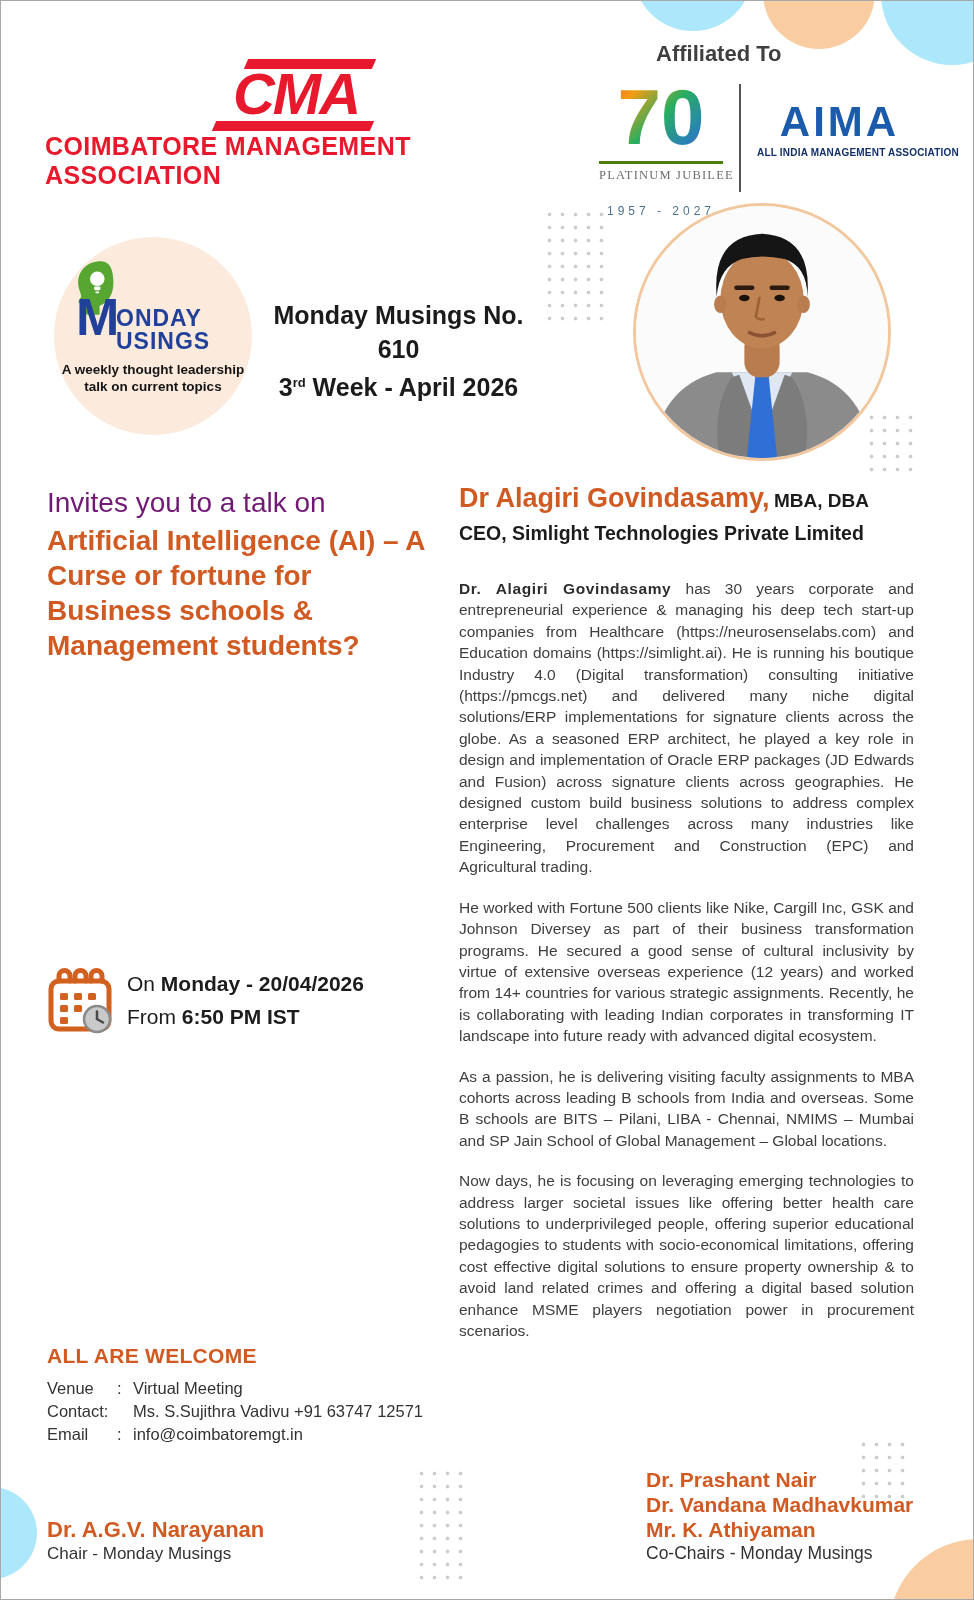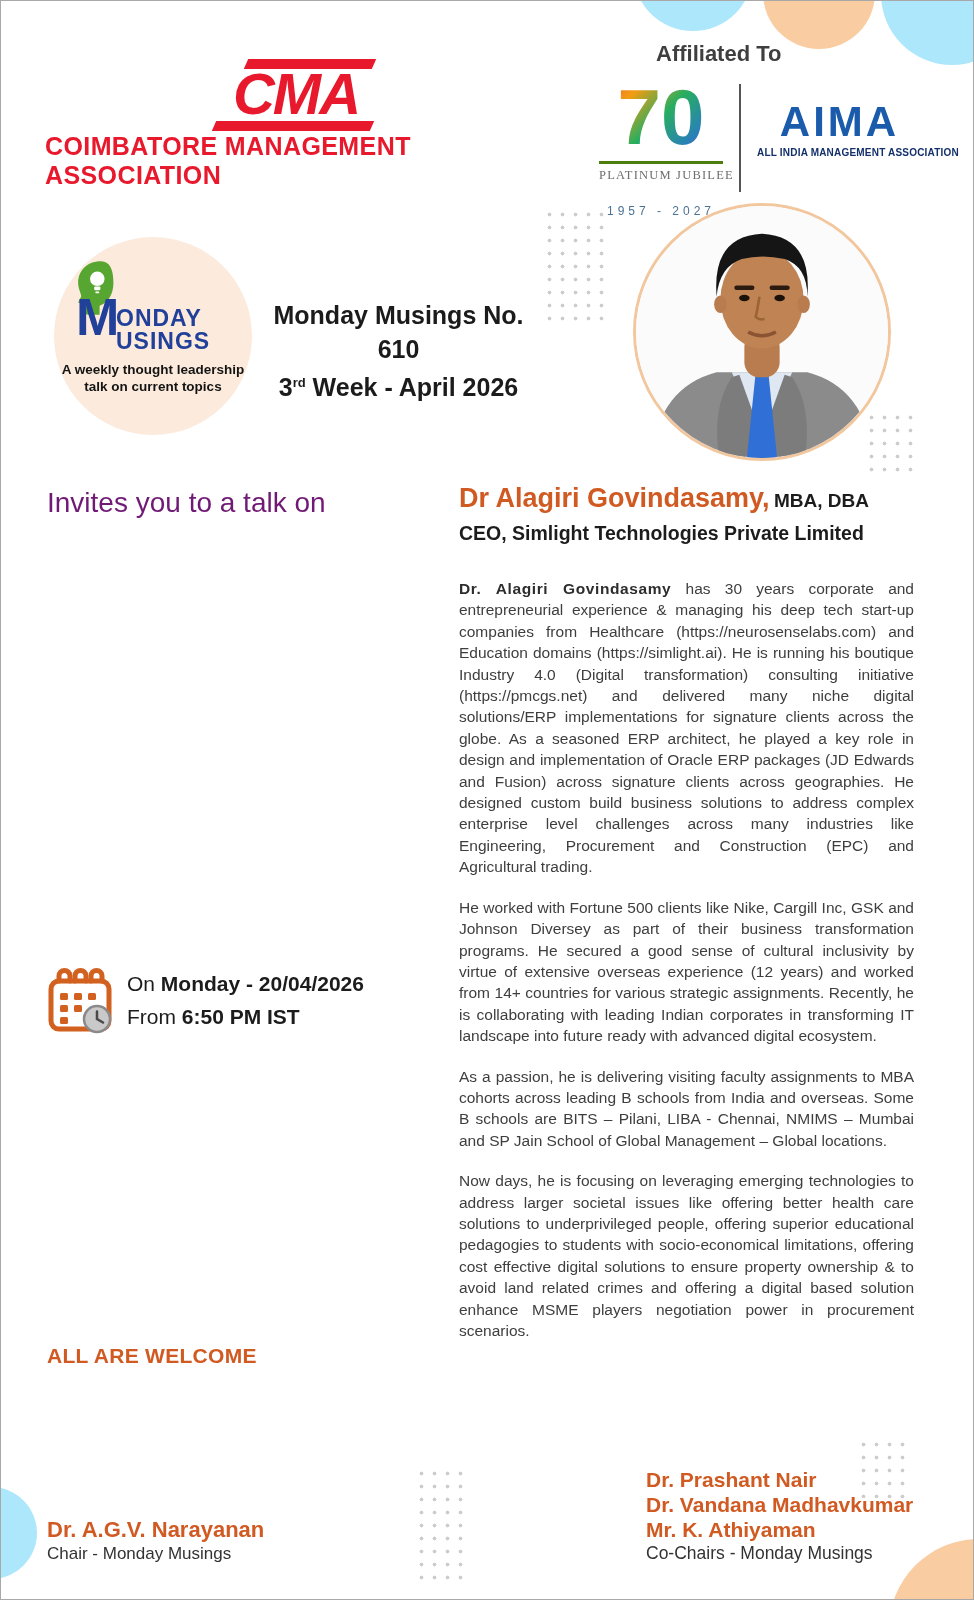--- a/index.html
+++ b/index.html
@@ -164,20 +164,21 @@
       <rect x="39" y="31.5" width="8" height="1.8" rx="0.9" fill="#2a1a10"></rect>
       <rect x="53" y="31.5" width="8" height="1.8" rx="0.9" fill="#2a1a10"></rect>
       <ellipse cx="43" cy="36.5" rx="2.1" ry="1.3" fill="#1a1208"></ellipse>
       <ellipse cx="57" cy="36.5" rx="2.1" ry="1.3" fill="#1a1208"></ellipse>
       <path d="M49 36 Q48 42 47.5 44 Q49 45.5 51 44.8" stroke="#9a6336" stroke-width="1" fill="none"></path>
       <path d="M44.5 50 Q50 53 55.5 50" stroke="#8a5434" stroke-width="1.4" fill="none"></path>
     </svg>
   </div>
 
   <div class="abs invite-lead">Invites you to a talk on</div>
+  <div class="abs talk-title">Artificial Intelligence (AI) – A Curse or fortune for Business schools &amp; Management students?</div>
 
   <div class="abs spk-head">
     <span class="spk-name">Dr Alagiri Govindasamy,</span>
     <span class="spk-creds">MBA, DBA</span>
   </div>
   <div class="abs spk-role">CEO, Simlight Technologies Private Limited</div>
 
   <div class="abs bio">
     <p><strong>Dr. Alagiri Govindasamy</strong><span> has 30 years corporate and entrepreneurial experience &amp; managing his deep tech start-up companies from Healthcare (https://neurosenselabs.com) and Education domains (https://simlight.ai). He is running his boutique Industry 4.0 (Digital transformation) consulting initiative (https://pmcgs.net) and delivered many niche digital solutions/ERP implementations for signature clients across the globe. As a seasoned ERP architect, he played a key role in design and implementation of Oracle ERP packages (JD Edwards and Fusion) across signature clients across geographies. He designed custom build business solutions to address complex enterprise level challenges across many industries like Engineering, Procurement and Construction (EPC) and Agricultural trading.</span></p>
     <p>He worked with Fortune 500 clients like Nike, Cargill Inc, GSK and Johnson Diversey as part of their business transformation programs. He secured a good sense of cultural inclusivity by virtue of extensive overseas experience (12 years) and worked from 14+ countries for various strategic assignments. Recently, he is collaborating with leading Indian corporates in transforming IT landscape into future ready with advanced digital ecosystem.</p>
@@ -198,20 +199,25 @@
     <rect x="13" y="52" width="8" height="7" rx="1.5" fill="#d2601f"></rect>
     <circle cx="50" cy="54" r="13" fill="#c9c9c9" stroke="#8a8a8a" stroke-width="2.5"></circle>
     <path d="M50 46.5 V54 L56 57.5" fill="none" stroke="#4a4a4a" stroke-width="2.5" stroke-linecap="round"></path>
   </svg>
   <div class="abs cal-text">
     <div><span>On </span><b>Monday - 20/04/2026</b></div>
     <div><span>From </span><b>6:50 PM IST</b></div>
   </div>
 
   <div class="abs welcome-h">ALL ARE WELCOME</div>
+  <div class="abs info">
+    <div><span class="lbl">Venue</span><span class="sep">:</span><span>Virtual Meeting</span></div>
+    <div><span class="lbl">Contact:</span><span class="sep"></span><span>Ms. S.Sujithra Vadivu +91 63747 12571</span></div>
+    <div><span class="lbl">Email</span><span class="sep">:</span><span>info@coimbatoremgt.in</span></div>
+  </div>
 
   <div class="abs circle c-sky" style="left:-56px; top:1486px; width:92px; height:92px;"></div>
   <div class="abs dots" style="left:414px; top:1466px; width:54px; height:118px;"></div>
   <div class="abs dots" style="left:856px; top:1437px; width:54px; height:60px;"></div>
   <div class="abs circle c-peach" style="left:888px; top:1538px; width:180px; height:180px;"></div>
 
   <div class="abs chair-name">Dr.  A.G.V. Narayanan</div>
   <div class="abs chair-role">Chair - Monday Musings</div>
   <div class="abs cochairs">
     <div>Dr. Prashant Nair</div>

